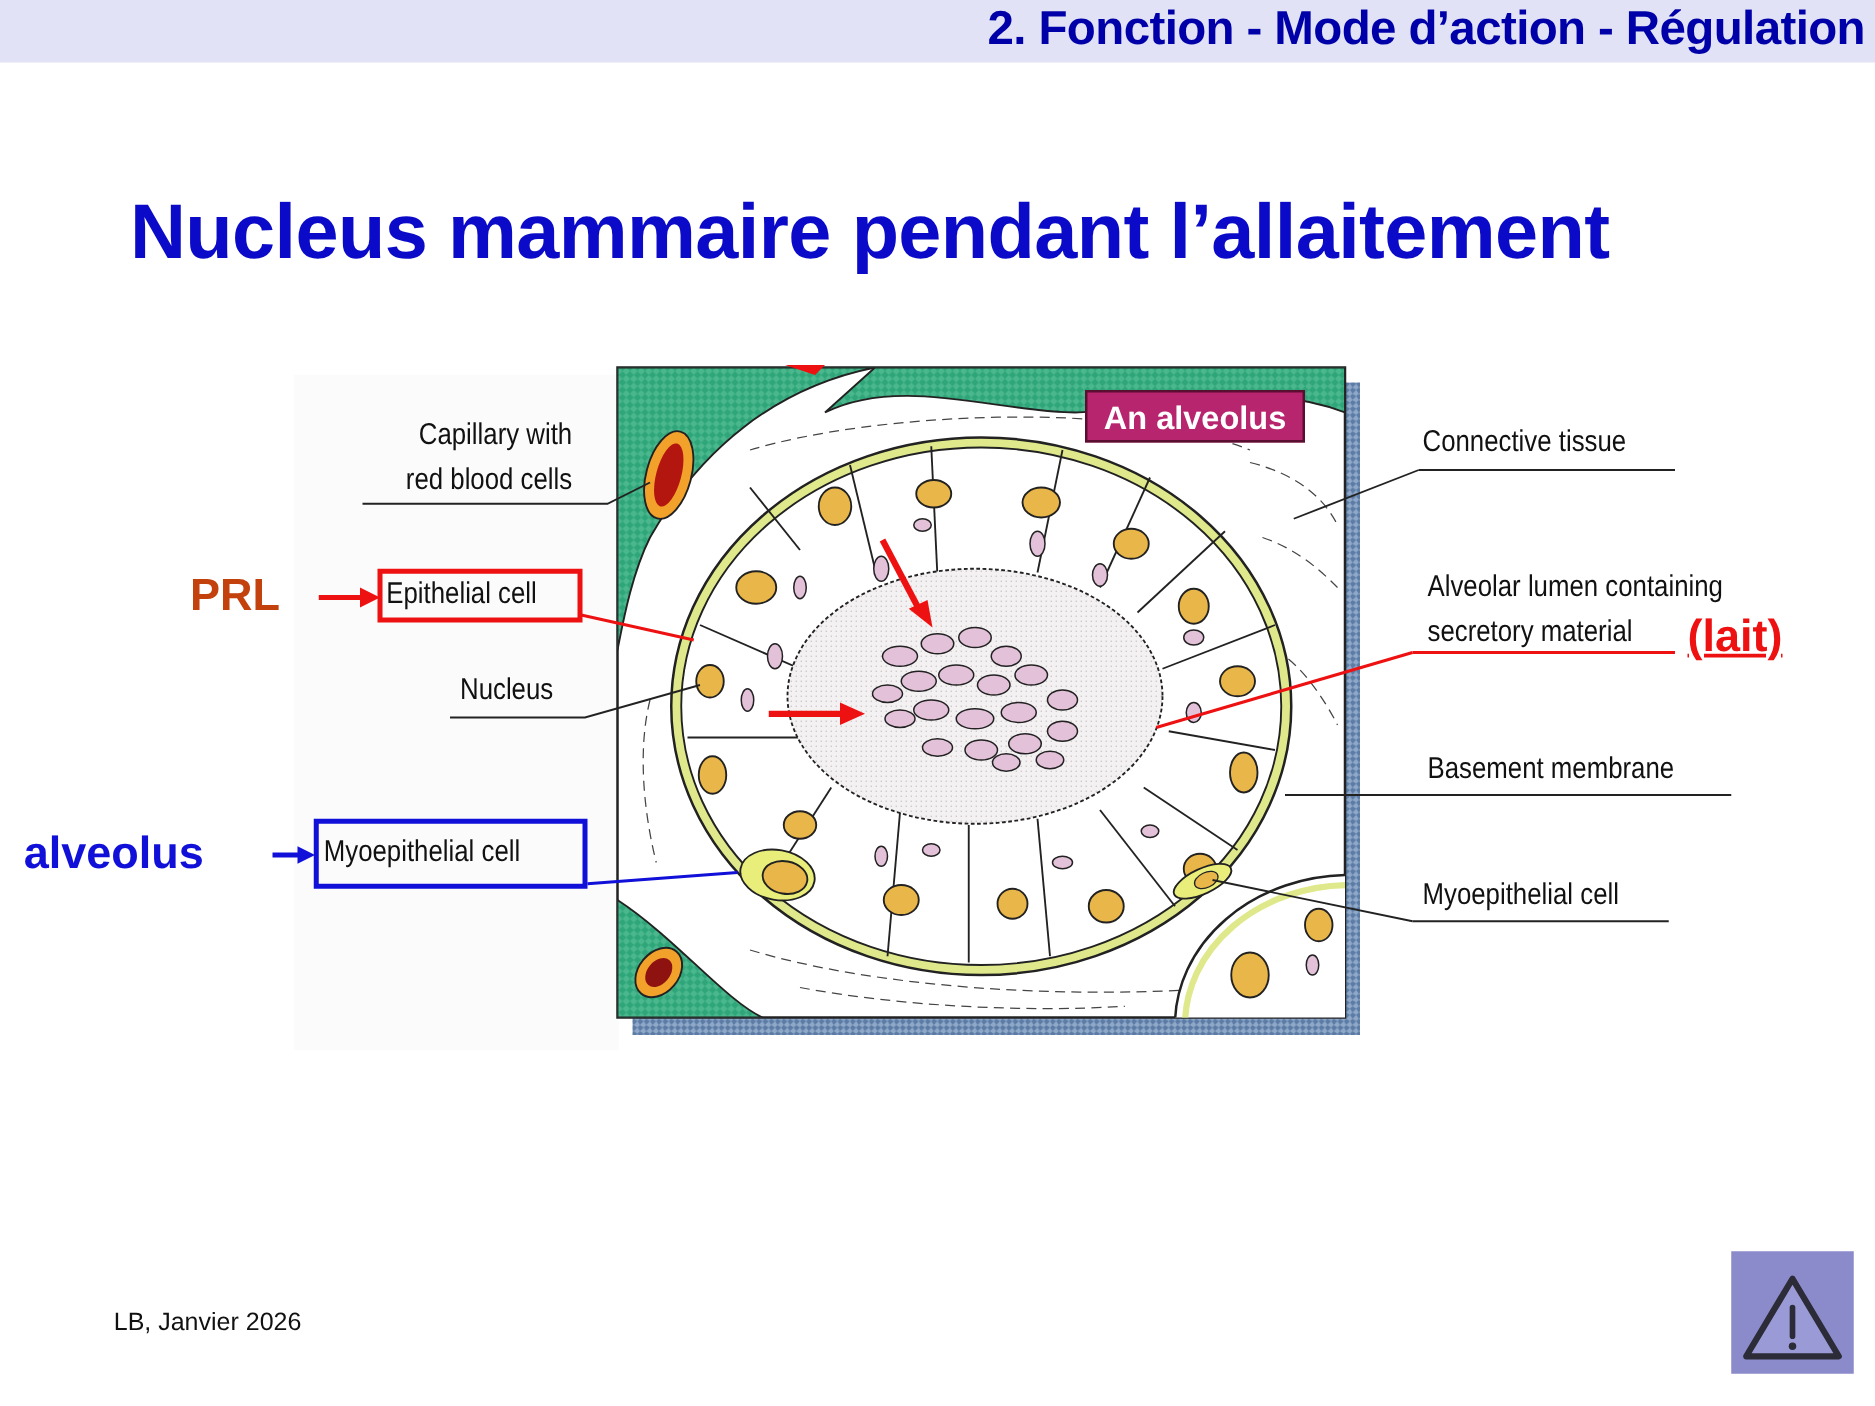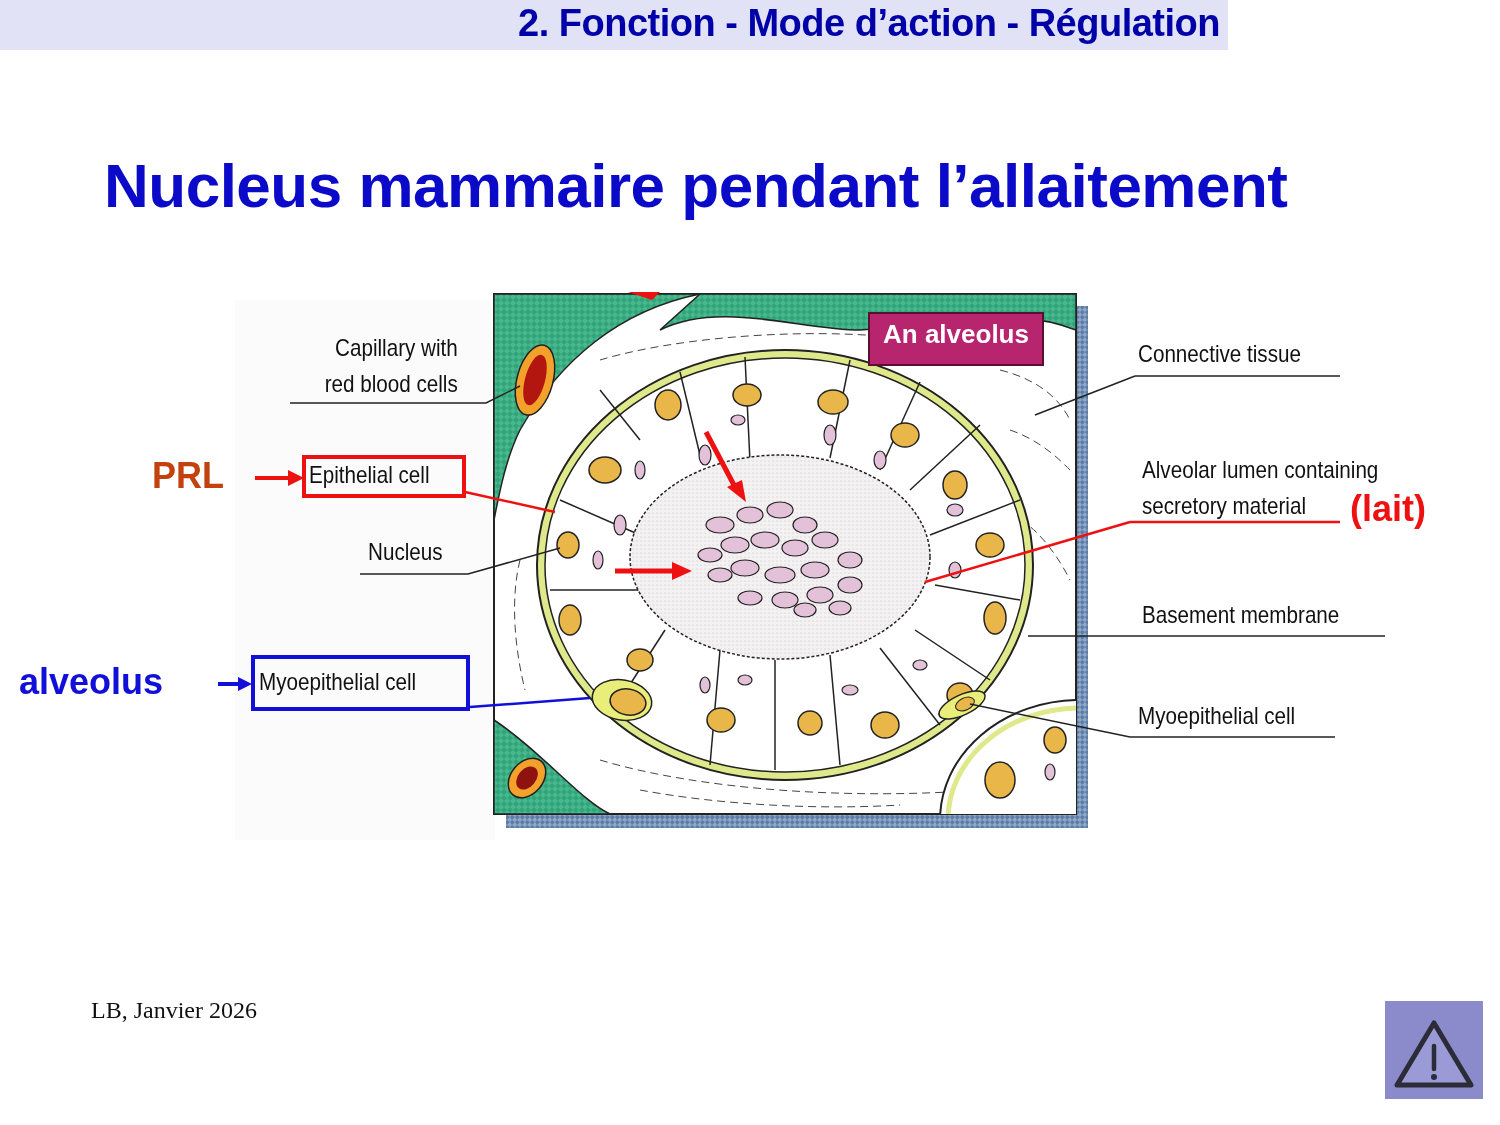--- a/index.html
+++ b/index.html
@@ -1,27 +1,27 @@
 <!DOCTYPE html>
 <html><head>
 <meta charset="utf-8">
 <style>
   html, body { margin:0; padding:0; }
   body { width:1500px; height:1125px; position:relative; background:#ffffff; overflow:hidden; font-family:"Liberation Sans", sans-serif; }
-  .header-band { position:absolute; left:0; top:0; width:1228px; height:50px; background:#e2e2f7; }
+  .header-band { position:absolute; left:0; top:0; width:1500px; height:50px; background:#e2e2f7; }
   .header-title { position:absolute; right:8px; top:2px; font-size:38px; font-weight:bold; color:#0000a8; letter-spacing:-0.5px; white-space:nowrap; }
   .slide-title { position:absolute; left:104px; top:150px; font-size:62px; font-weight:bold; color:#0a0ac8; white-space:nowrap; letter-spacing:-0.5px; }
   .figure { position:absolute; left:0; top:0; width:1500px; height:1125px; }
   .lbl { position:absolute; font-family:"Liberation Sans", sans-serif; font-size:24px; color:#111; white-space:nowrap; transform:scaleX(0.86); transform-origin:left top; }
   .lbl-r { transform-origin:right top; text-align:right; }
   .hl-box { position:absolute; box-sizing:border-box; }
   .ann { position:absolute; font-weight:bold; white-space:nowrap; font-size:36px; }
-  .footer { position:absolute; left:91px; top:997px; font-size:24px; color:#111;font-family:Liberation Serif, serif; }
+  .footer { position:absolute; left:91px; top:1047px; font-size:20px; color:#111; }
   .warn { position:absolute; left:1385px; top:1001px; width:98px; height:98px; background:#8b8bcb; }
-  .alv-label { position:absolute; left:868px; top:312px; width:176px; height:54px; background:#b8256f; border:2px solid #5a0f30; color:#fff; font-weight:bold; font-size:26px; text-align:center; line-height:40px; box-sizing:border-box; }
+  .alv-label { position:absolute; left:868px; top:312px; width:176px; height:42px; background:#b8256f; border:2px solid #5a0f30; color:#fff; font-weight:bold; font-size:26px; text-align:center; line-height:40px; box-sizing:border-box; }
 </style>
 </head>
 <body>
 
 <div class="header-band">
   <div class="header-title">2. Fonction - Mode d’action - Régulation</div>
 </div>
 
 <div class="slide-title">Nucleus mammaire pendant l’allaitement</div>
 
@@ -215,21 +215,21 @@
 <div class="lbl" style="left:1138px; top:340px;">Connective tissue</div>
 <div class="lbl" style="left:1142px; top:452px; line-height:36px;">
   <div>Alveolar lumen containing</div>
   <div>secretory material</div>
 </div>
 <div class="lbl" style="left:1142px; top:601px;">Basement membrane</div>
 <div class="lbl" style="left:1138px; top:702px;">Myoepithelial cell</div>
 
 <div class="ann" style="left:152px; top:455px; color:#c2410c;">PRL</div>
 <div class="ann" style="left:19px; top:661px; color:#1010d8;">alveolus</div>
-<div class="ann" style="left:1350px; top:488px; color:#ee1111; text-decoration-thickness:3px;">(lait)</div>
+<div class="ann" style="left:1350px; top:488px; color:#ee1111; text-decoration:underline; text-decoration-thickness:3px;">(lait)</div>
 
 <div class="footer">LB, Janvier 2026</div>
 
 <div class="warn">
   <svg width="98" height="98" viewBox="0 0 98 98" xmlns="http://www.w3.org/2000/svg">
     <path d="M49 22 L86 84 L12 84 Z" fill="#9a9ad6" stroke="#2c2c38" stroke-width="5" stroke-linejoin="round"></path>
     <line x1="49" y1="45" x2="49" y2="68" stroke="#2c2c38" stroke-width="4.5" stroke-linecap="round"></line>
     <circle cx="49" cy="76" r="3" fill="#2c2c38"></circle>
   </svg>
 </div>

